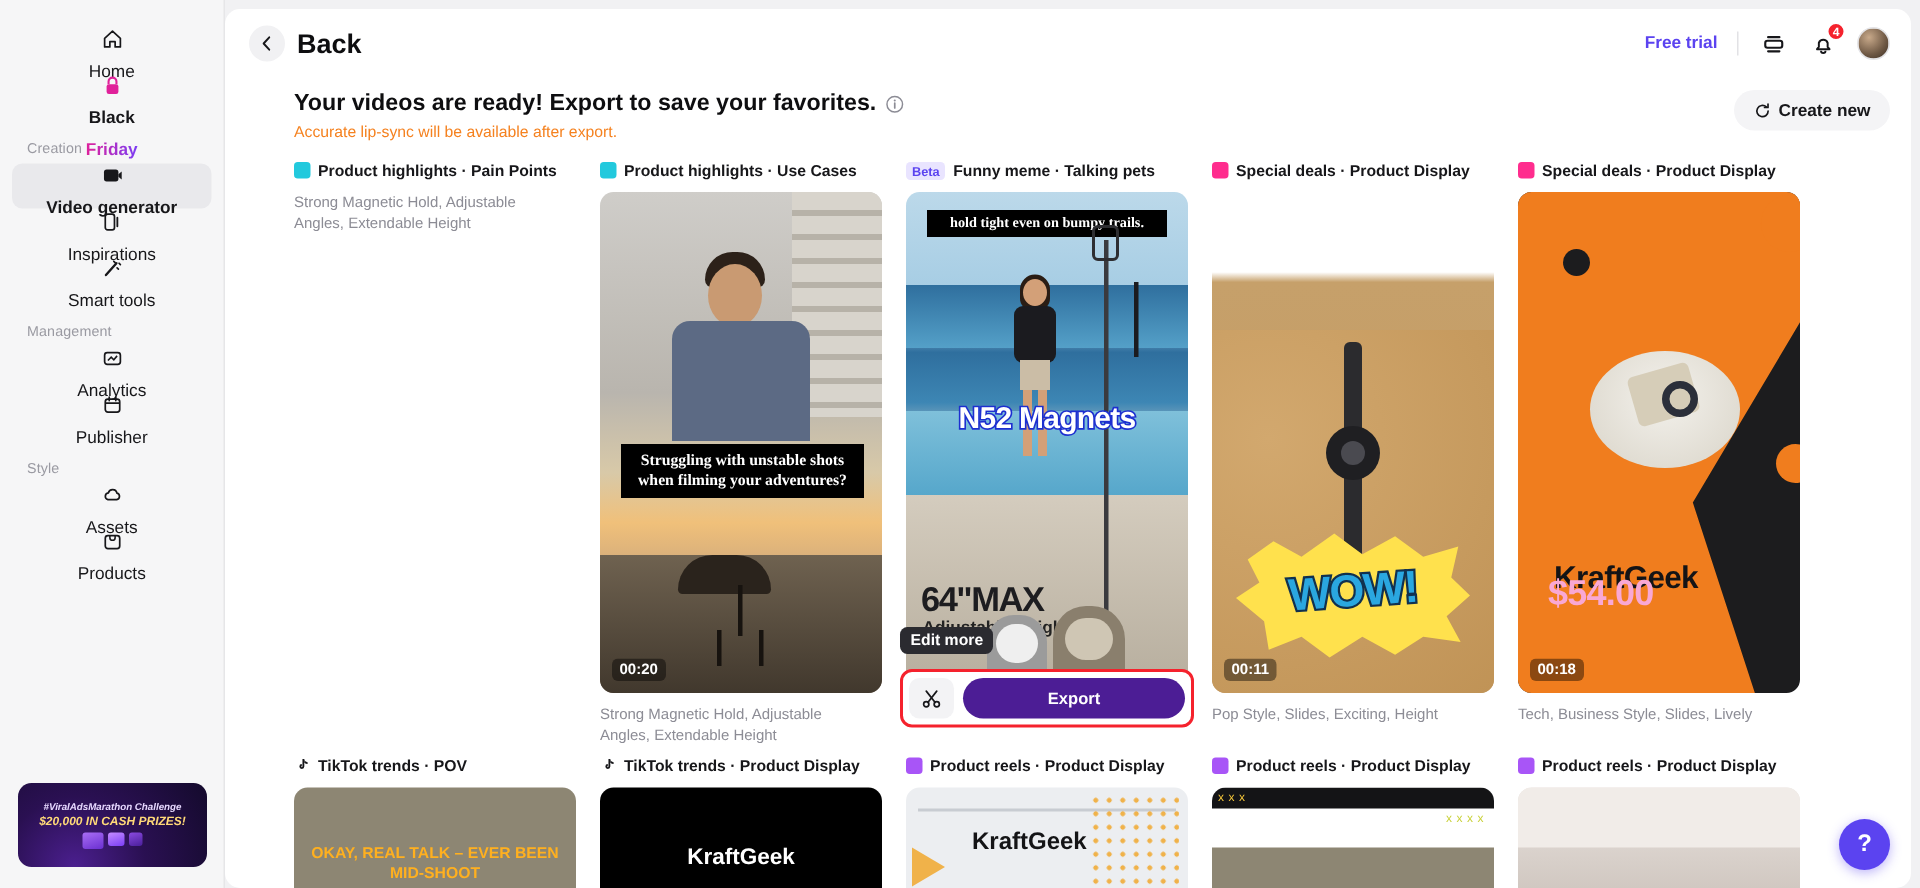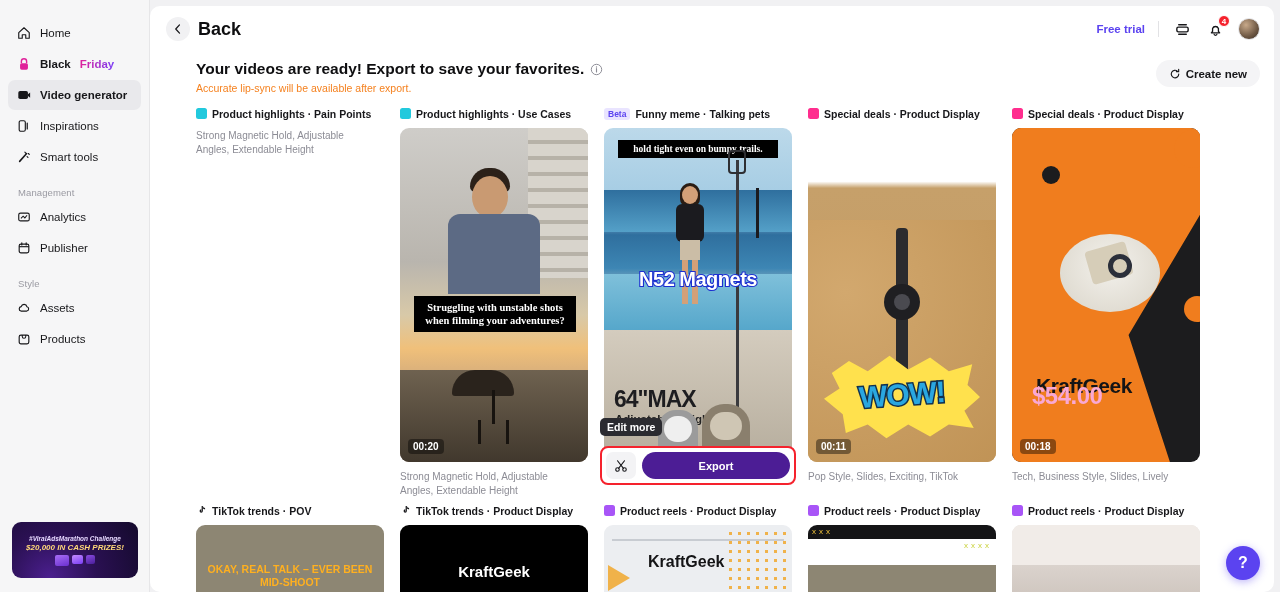--- a/index.html
+++ b/index.html
@@ -29,20 +29,21 @@
     background: #5b43f0; color: #fff; font-size: 6px; font-weight: bold;
     padding: 1px 3px; border-radius: 2px; letter-spacing: .2px;
     position: relative; top: -1px;
   }
   .nav { margin-top: 18px; padding: 0 8px; }
   .nav-item {
     display: flex; align-items: center; gap: 9px;
     height: 30px; padding: 0 8px; border-radius: 7px;
     font-size: 11.5px; color: #17171a; cursor: pointer;
     margin-bottom: 1px;
+    flex-direction: column;
   }
   .nav-item.active { background: #e9e9ec; font-weight: bold; }
   .nav-item .ico { width: 15px; height: 15px; flex: 0 0 15px; display: flex; align-items: center; justify-content: center; }
   .nav-section {
     font-size: 9.5px; color: #9a9aa2; padding: 14px 10px 4px 10px; letter-spacing: .1px;
   }
   .friday-grad {
     background: linear-gradient(90deg,#e0219a,#7a3df5);
     -webkit-background-clip: text; background-clip: text; color: transparent;
     font-weight: bold;
@@ -312,20 +313,21 @@
         <span class="ico">
           <svg viewBox="0 0 16 16" width="14" height="14">
             <path d="M5 7 V5 a3 3 0 0 1 6 0 V7" fill="none" stroke="#e0219a" stroke-width="1.6"></path>
             <rect x="3.5" y="7" width="9" height="7.5" rx="1.8" fill="#e0219a"></rect>
           </svg>
         </span>
         <span style="font-weight:bold;color:#17171a">Black </span>
           <span class="friday-grad">Friday</span>
       </div>
 
+      <div class="nav-section">Creation</div>
       <div class="nav-item active">
         <span class="ico">
           <svg viewBox="0 0 16 16" width="14" height="14">
               <rect x="1.5" y="3.5" width="11" height="9" rx="2" fill="#17171a"></rect>
               <path d="M12.5 7 L15 5 v6 l-2.5 -2 Z" fill="#17171a"></path>
             </svg>
         </span>
         <span>Video generator</span>
       </div>
       <div class="nav-item">
@@ -541,21 +543,21 @@
           <div class="cloud" style="left:118px;top:4px;width:72px;height:48px"></div>
           <div class="sun"></div>
           <div class="cork"></div>
           <div class="stick"></div>
               <div class="knob"></div>
               <div class="knob2"></div>
           <div class="burst"></div>
           <div class="wow">WOW!</div>
           <span class="dur">00:11</span>
         </div>
-        <div class="caption">Pop Style, Slides, Exciting, TikTok</div>
+        <div class="caption">Pop Style, Slides, Exciting, Height</div>
       </div>
 
       <div class="card">
         <div class="card-head">
           <span class="tag-ico" style="background:#ff2d8e"></span>
           <span class="card-title">Special deals · Product Display</span>
         </div>
         <div class="thumb t5">
           <div class="orange"></div>
           <div class="dot1"></div>

